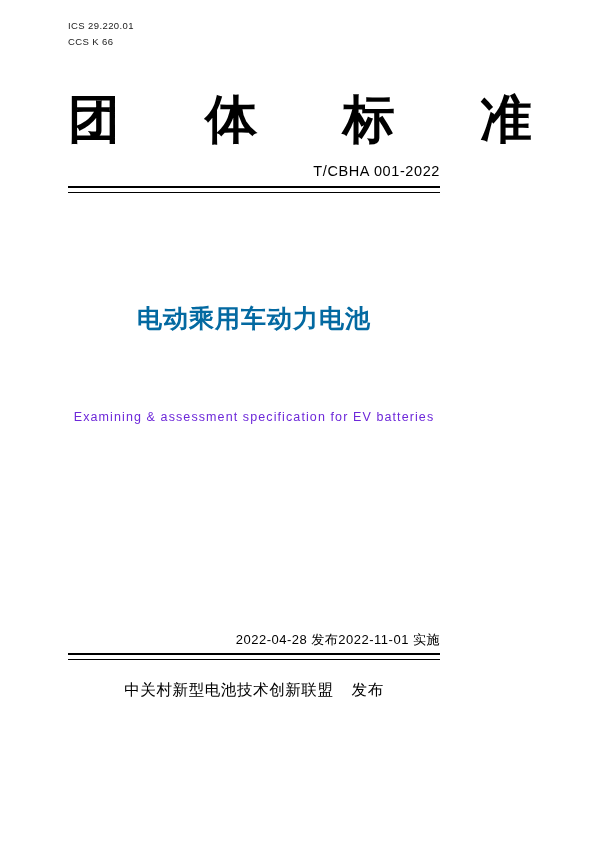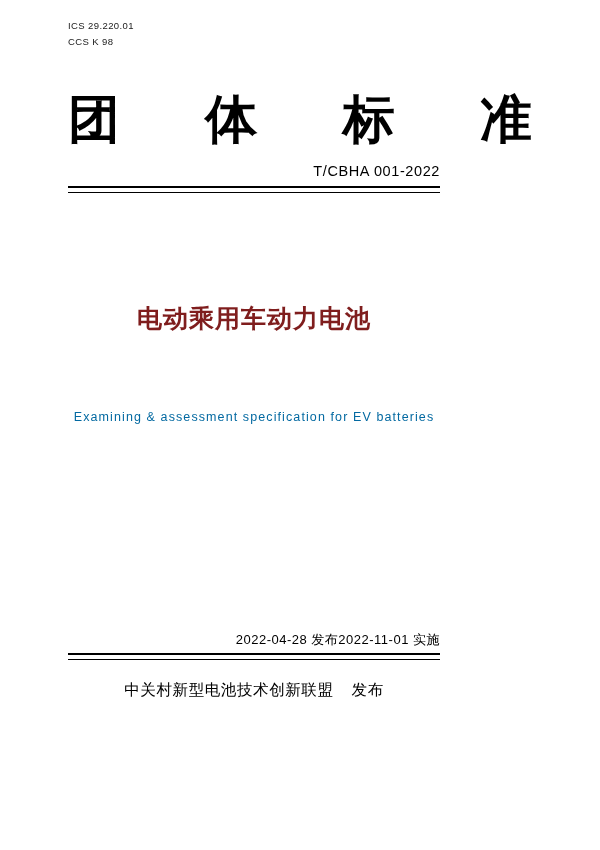--- a/index.html
+++ b/index.html
@@ -87,36 +87,36 @@
   .doc-title {
     position: absolute;
     left: 0;
     right: 0;
     top: 298px;
     text-align: center;
     font-size: 25px;
     font-weight: bold;
     line-height: 1.65;
     letter-spacing: 1px;
-    color: #7f1d1d;
+    color: #0369a1;
   }
   .doc-title .line {
     display: block;
   }
 
   
   .doc-subtitle {
     position: absolute;
     left: 0;
     right: 0;
     top: 410px;
     text-align: center;
     font-size: 12.5px;
     letter-spacing: 1.1px;
-    color: #0369a1;
+    color: #6d28d9;
   }
 
   
   .dates {
     position: absolute;
     left: 68px;
     right: 68px;
     top: 631px;
     display: flex;
     justify-content: flex-end;
@@ -160,21 +160,21 @@
     width: 18px;
   }
 </style>
 </head>
 <body>
 
 <div class="page">
 
   <div class="codes">
     <div>ICS 29.220.01</div>
-    <div>CCS K 98</div>
+    <div>CCS K 66</div>
   </div>
 
   <div class="big-title">
     <span>团</span>
     <span>体</span>
     <span>标</span>
     <span>准</span>
   </div>
 
   <div class="std-number">T/CBHA 001-2022</div>

